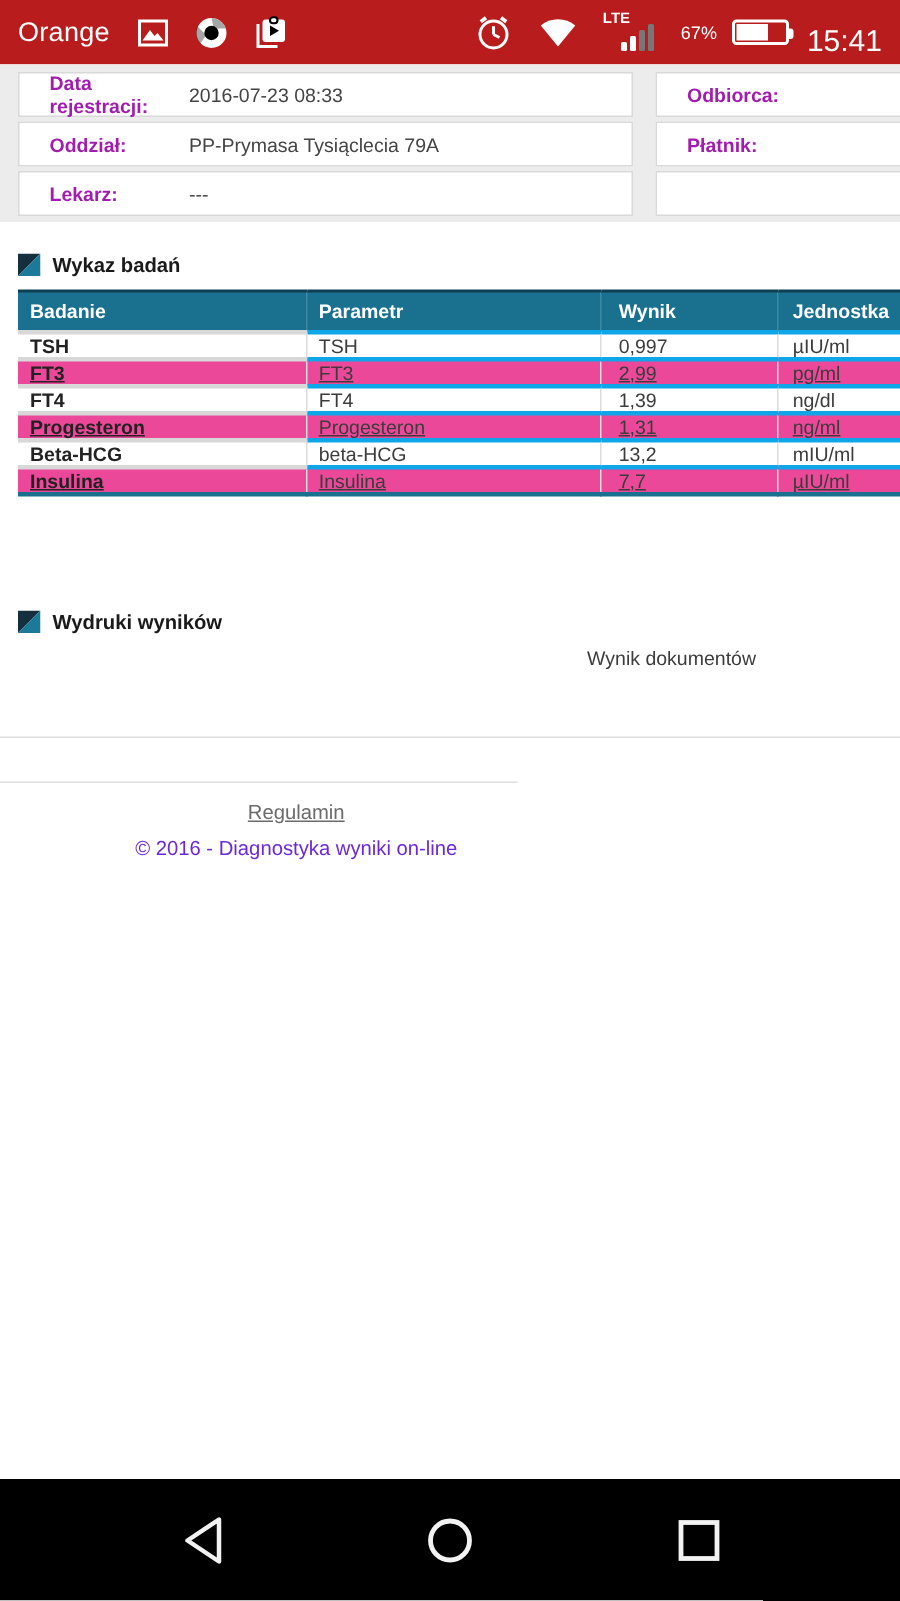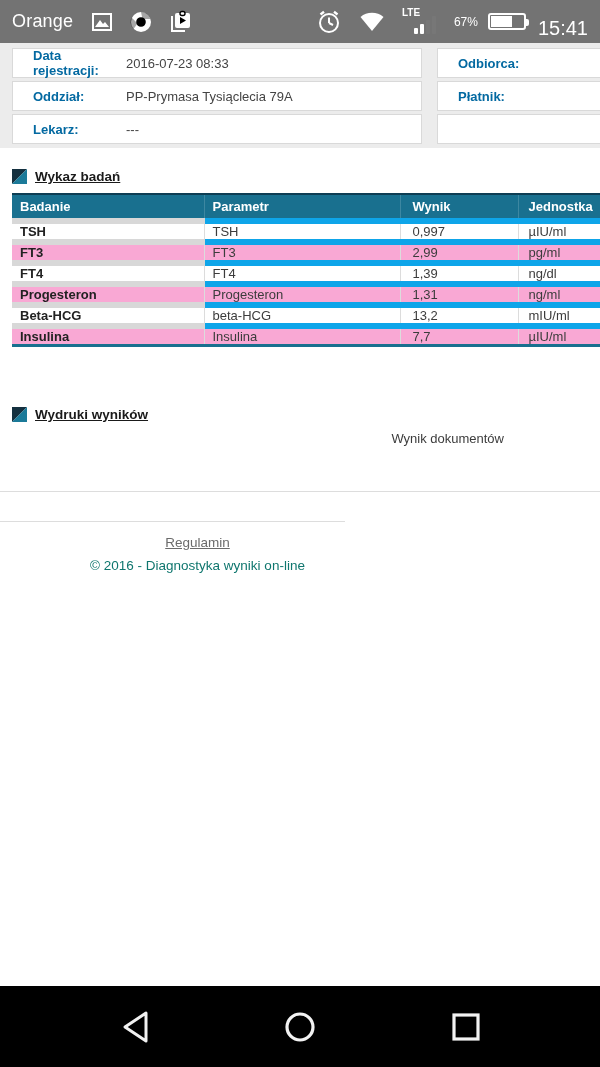--- a/index.html
+++ b/index.html
@@ -5,21 +5,21 @@
   * { margin:0; padding:0; box-sizing:border-box; }
   html,body { width:600px; height:1067px; }
   body {
     font-family:"Liberation Sans", sans-serif;
     background:#fff; overflow:hidden; position:relative;
   }
 
   
   .status-bar {
     position:absolute; top:0; left:0; width:600px; height:43px;
-    background:#737373; color:#fff; display:flex; align-items:center;
+    background:#b91c1c; color:#fff; display:flex; align-items:center;
     padding:0 8px;
   }
   .carrier { font-size:18px; letter-spacing:0.2px; margin:0 10px 0 4px; }
   .sb-icon { display:flex; align-items:center; justify-content:center; margin:0 8px; }
   .sb-right { margin-left:auto; display:flex; align-items:center; }
   .lte-group { position:relative; width:44px; height:30px; margin:0 6px; }
   .lte-label { position:absolute; top:0; left:2px; font-size:10px; font-weight:bold; color:#fff; }
   .sig-bars { position:absolute; bottom:3px; left:14px; display:flex; align-items:flex-end; }
   .sig-bars span { width:4px; margin-right:2px; border-radius:1px; }
   .sig-b1 { height:6px;  background:#fff; }
@@ -37,56 +37,56 @@
 
   .form-band { position:absolute; top:0; left:0; width:760px; height:105px; background:#ececec; }
   .form-col { position:absolute; top:5px; }
   .form-col.left  { left:12px;  width:410px; }
   .form-col.right { left:437px; width:311px; }
   .form-row {
     height:30px; margin-bottom:3px; background:#fff;
     border:1px solid #d9d9d9; display:flex; align-items:center;
     font-size:13px; color:#3c3c3c;
   }
-  .form-label { width:113px; padding-left:20px; font-weight:bold; color:#0369a1; flex:none; }
+  .form-label { width:113px; padding-left:20px; font-weight:bold; color:#a21caf; flex:none; }
   .form-value { color:#444; }
 
   .section-head { position:absolute; left:12px; display:flex; align-items:center; }
   .section-head .sq { width:15px; height:15px; margin-right:8px; flex:none; }
-  .section-title { font-size:13.5px; font-weight:bold; color:#1a1a1a;text-decoration:underline; }
+  .section-title { font-size:13.5px; font-weight:bold; color:#1a1a1a; }
   .head-tests    { top:126px; }
   .head-prints   { top:364px; }
 
   
   .results { position:absolute; top:150px; left:12px; width:736px;
              border-collapse:collapse; font-size:13px; color:#3c3c3c;
              border-bottom:3px solid #19708f; }
   .results th {
     background:#19708f; color:#fff; font-weight:bold; text-align:left;
     height:27px; border-top:2px solid #0e3e54; border-left:1px solid #3d87a1;
   }
   .results th:first-child { border-left:none; }
-  .results td { height:15px; border-top:6px solid #0ea5e9; border-left:1px solid #dcdcdc; }
+  .results td { height:15px; border-top:3px solid #0ea5e9; border-left:1px solid #dcdcdc; }
   .results td:first-child { border-top-color:#d8d8d8; border-left:none; font-weight:bold; color:#222; }
-  .results tr.alt td { background:#f9a8d4; }
+  .results tr.alt td { background:#ec4899;text-decoration:underline; }
   .c1 { width:192px; padding-left:8px; }
   .c2 { width:196px; padding-left:8px; }
   .c3 { width:118px; padding-left:12px;margin-top:40px; }
   .c4 { padding-left:10px; }
 
   .no-docs { position:absolute; top:388px; left:12px; width:492px;
              text-align:right; font-size:13px; color:#3c3c3c; }
 
   .divider1 { position:absolute; top:448px; left:0; width:760px; border-top:1px solid #ddd; }
   .divider2 { position:absolute; top:478px; left:0; width:345px; border-top:1px solid #ddd; }
 
   .footer-link-wrap { position:absolute; top:490px; left:0; width:395px; text-align:center; }
   .footer-link { font-size:13.5px; color:#6b6b6b; text-decoration:underline;margin-top:36px; }
   .copyright { position:absolute; top:515px; left:0; width:395px; text-align:center;
-               font-size:13.5px; color:#0f766e; }
+               font-size:13.5px; color:#6d28d9; }
 
   
   .nav-bar { position:absolute; top:986px; left:0; width:600px; height:81px; background:#000; }
   .nav-btn { position:absolute; top:0; width:60px; height:81px;
              display:flex; align-items:center; justify-content:center; }
   .nav-back   { left:106px; }
   .nav-home   { left:270px; }
   .nav-recent { left:436px; }
 </style>
 </head>

